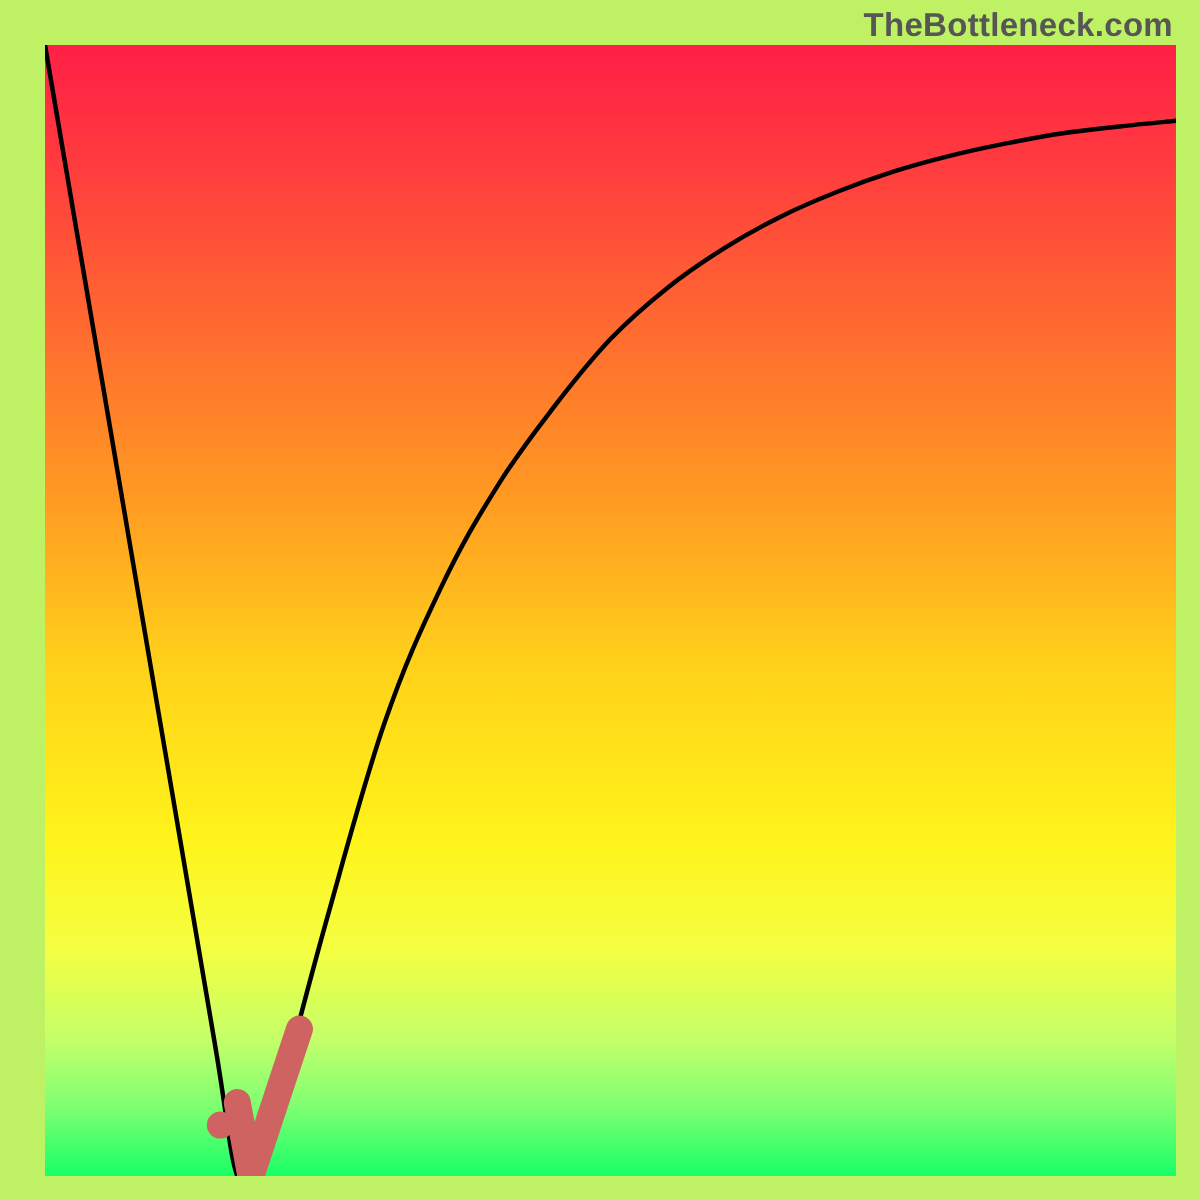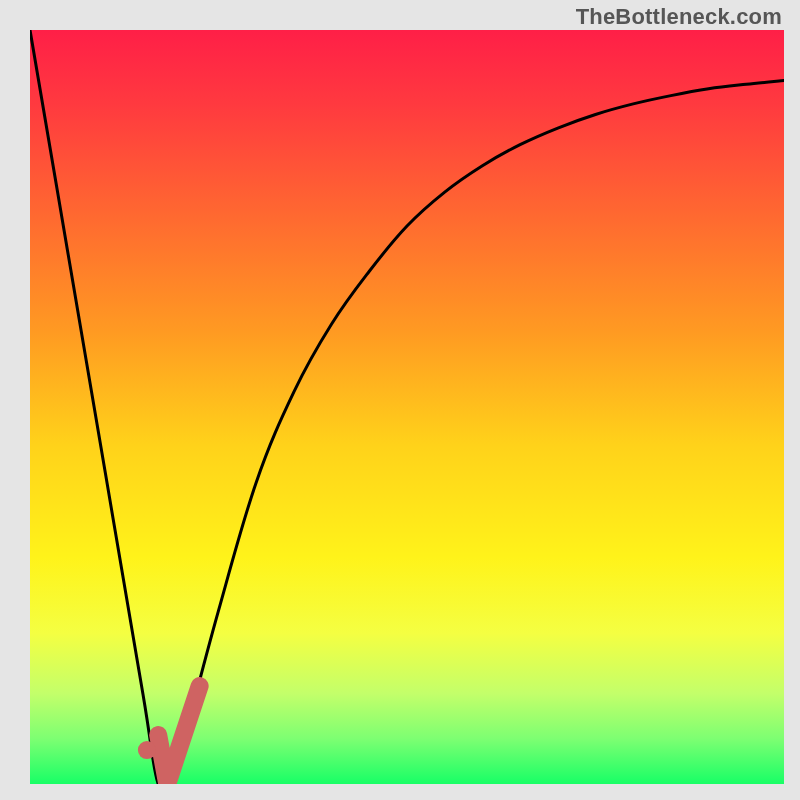--- a/index.html
+++ b/index.html
@@ -7,21 +7,21 @@
     padding: 0;
     width: 800px;
     height: 800px;
     background: #000;
     overflow: hidden;
   }
   .frame {
     position: relative;
     width: 800px;
     height: 800px;
-    background: #e5e5e5;
+    background: #bef264;
   }
   .watermark {
     position: absolute;
     top: 4px;
     right: 18px;
     font-family: Arial, Helvetica, sans-serif;
     font-size: 22px;
     color: #565656;
     font-weight: 600;
     letter-spacing: 0.2px;

